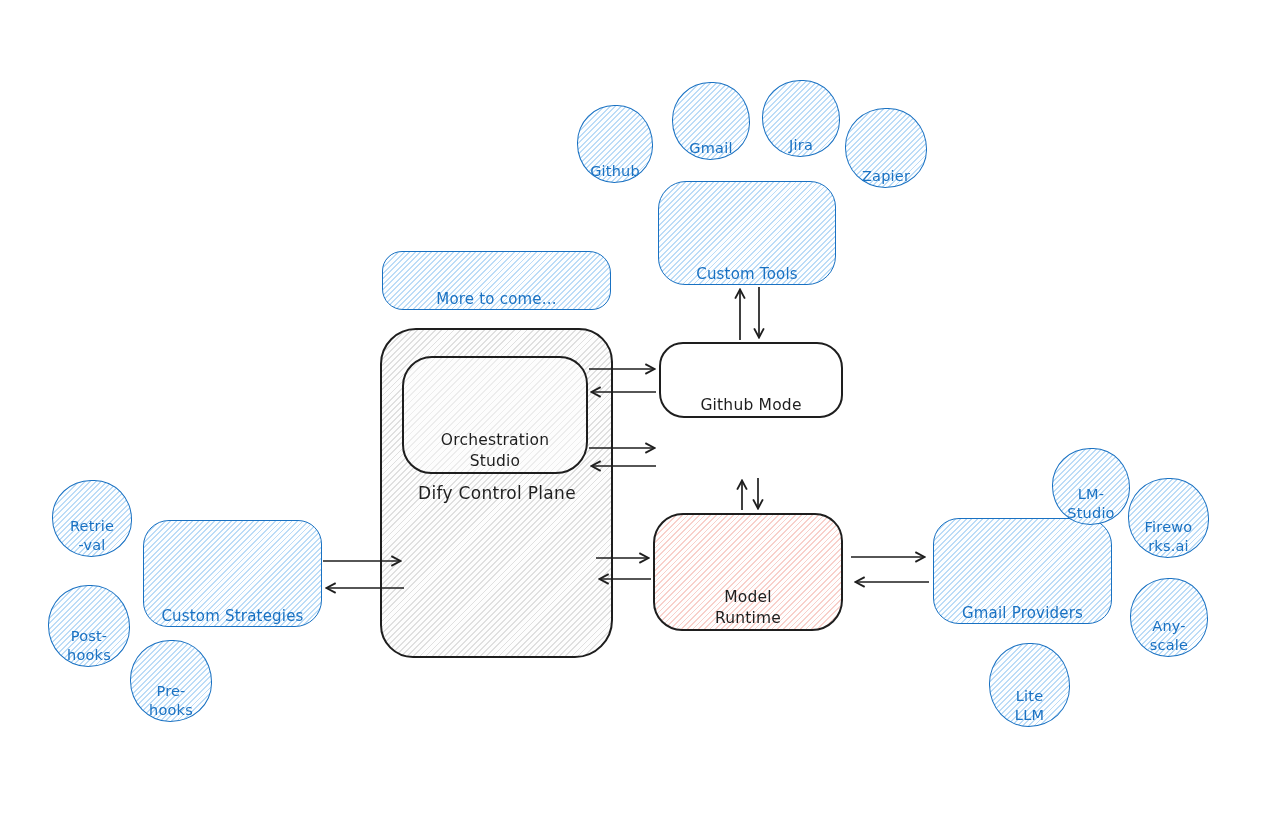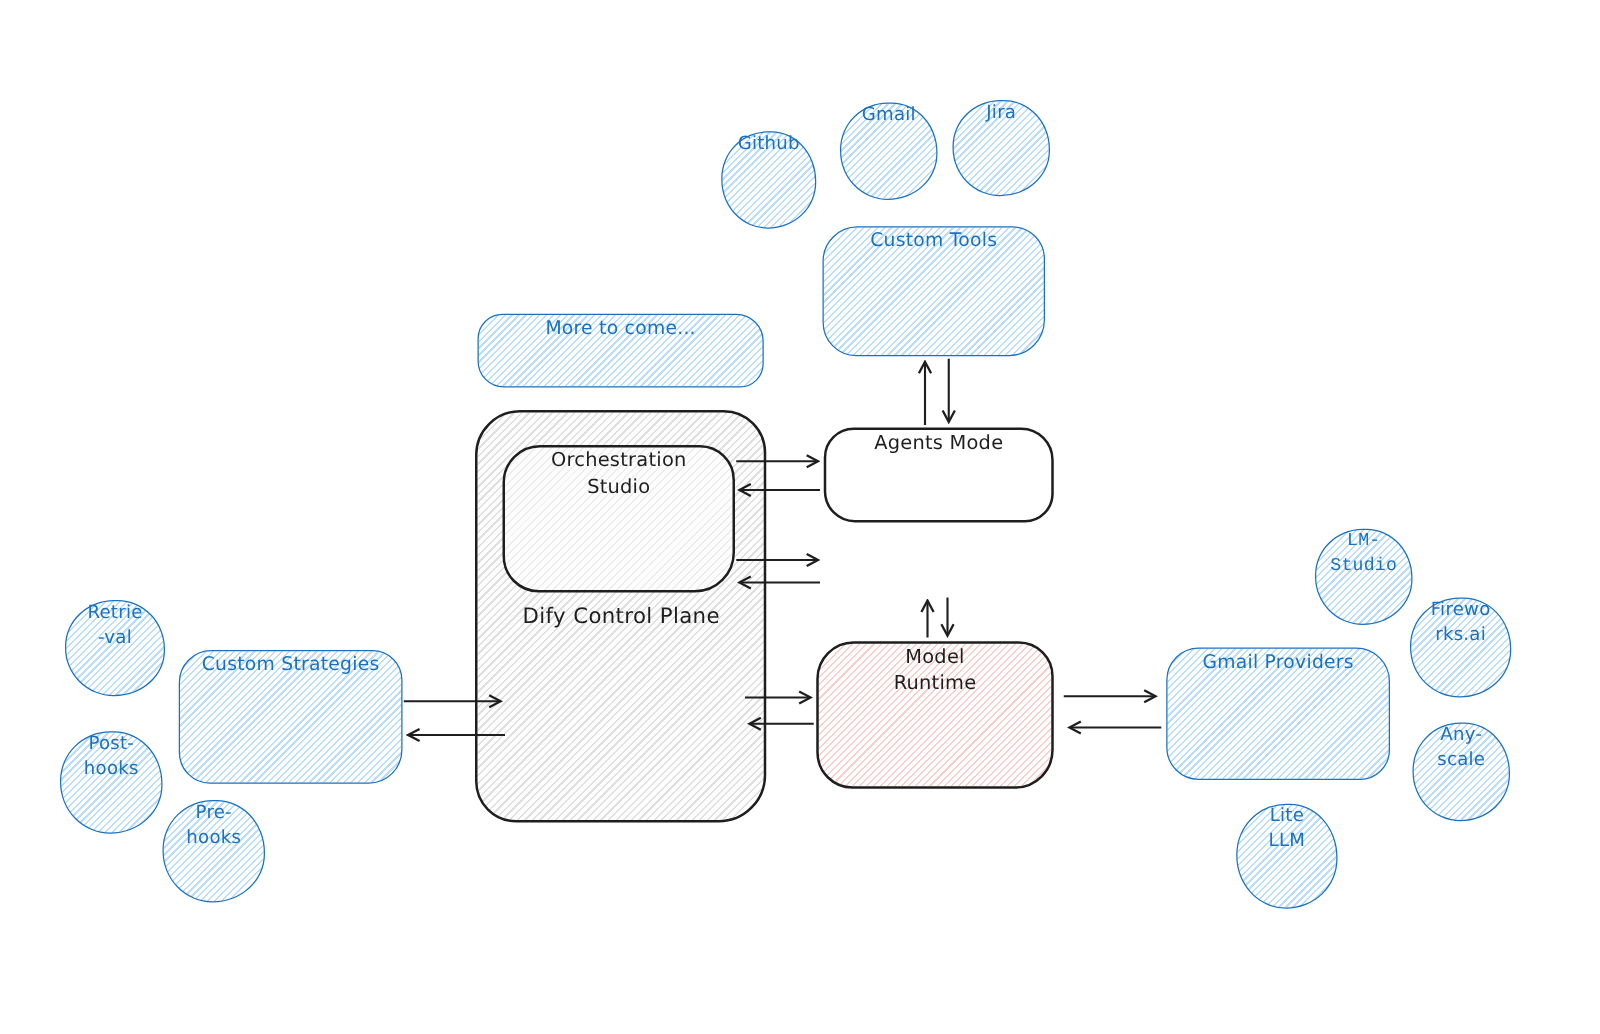--- a/index.html
+++ b/index.html
@@ -5,21 +5,21 @@
   html,body{margin:0;padding:0;background:#ffffff;}
   #canvas{
     position:relative;
     width:1280px;height:827px;
     background:#ffffff;
     font-family:"DejaVu Sans", sans-serif;
     overflow:hidden;
   }
   .node{
     position:absolute;
-    display:flex;align-items:flex-start;justify-content:center;
+    display:flex;align-items:flex-end;justify-content:center;
     text-align:center;
     box-sizing:border-box;
   }
   .lbl{
     white-space:pre-line;
     line-height:1.35;
     letter-spacing:0.2px;
   }
   
   .blue{
@@ -88,21 +88,21 @@
   <div class="node dark container-hatch" style="left:380px;top:328px;width:233px;height:330px;"></div>
   <div class="plane-label" style="left:402px;top:483px;width:190px;">Dify Control Plane</div>
 
   <div class="node dark inner-hatch" style="left:402px;top:356px;width:186px;height:118px;border-radius:30px 28px 32px 29px;">
     <span class="lbl">Orchestration
 Studio</span>
   </div>
 
 
   <div class="node dark white-box" style="left:659px;top:342px;width:184px;height:76px;border-radius:24px 26px 23px 25px;">
-    <span class="lbl">Agents Mode</span>
+    <span class="lbl">Github Mode</span>
   </div>
 
 
   <div class="node dark pink-hatch" style="left:653px;top:513px;width:190px;height:118px;border-radius:30px 28px 31px 29px;">
     <span class="lbl">Model
 Runtime</span>
   </div>
 
   <div class="node blue" style="left:658px;top:181px;width:178px;height:104px;border-radius:28px 26px 29px 27px;">
     <span class="lbl">Custom Tools</span>
@@ -122,35 +122,38 @@
 
   <div class="node blue circle" style="left:577px;top:105px;width:76px;height:78px;">
     <span class="lbl">Github</span>
   </div>
   <div class="node blue circle" style="left:672px;top:82px;width:78px;height:78px;">
     <span class="lbl">Gmail</span>
   </div>
   <div class="node blue circle" style="left:762px;top:80px;width:78px;height:77px;">
     <span class="lbl">Jira</span>
   </div>
+  <div class="node blue circle" style="left:845px;top:108px;width:82px;height:80px;">
+    <span class="lbl">Zapier</span>
+  </div>
 
   <div class="node blue circle" style="left:52px;top:480px;width:80px;height:77px;">
     <span class="lbl">Retrie
 -val</span>
   </div>
   <div class="node blue circle" style="left:48px;top:585px;width:82px;height:82px;">
     <span class="lbl">Post-
 hooks</span>
   </div>
   <div class="node blue circle" style="left:130px;top:640px;width:82px;height:82px;">
     <span class="lbl">Pre-
 hooks</span>
   </div>
 
-  <div class="node blue circle" style="left:1052px;top:423px;width:78px;height:77px;font-family:Liberation Mono, monospace;">
+  <div class="node blue circle" style="left:1052px;top:448px;width:78px;height:77px;">
     <span class="lbl">LM-
 Studio</span>
   </div>
   <div class="node blue circle" style="left:1128px;top:478px;width:81px;height:80px;">
     <span class="lbl">Firewo
 rks.ai</span>
   </div>
   <div class="node blue circle" style="left:1130px;top:578px;width:78px;height:79px;">
     <span class="lbl">Any-
 scale</span>

